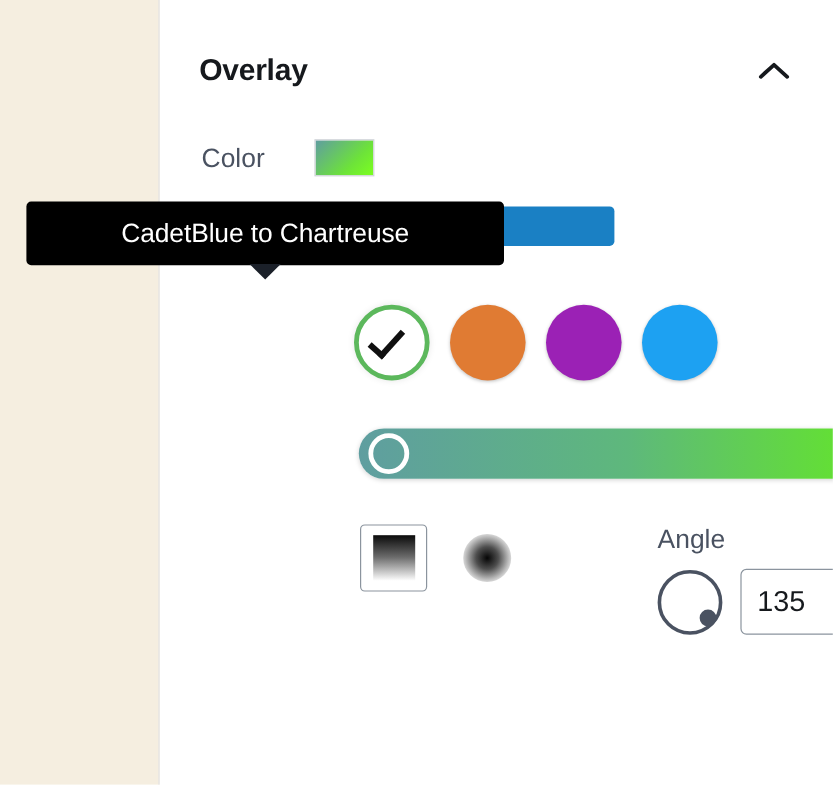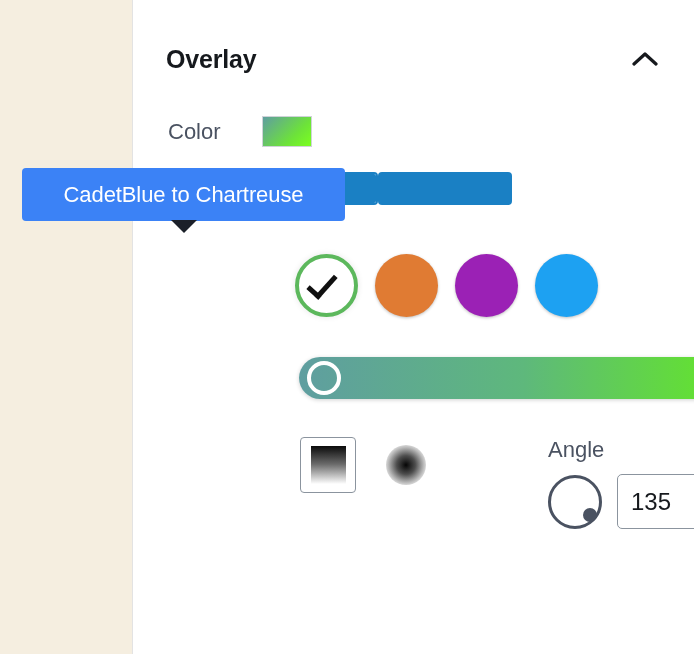--- a/index.html
+++ b/index.html
@@ -114,23 +114,23 @@
     height: 33px;
     border-radius: 4px;
     background: #1a80c4;
     cursor: pointer;
   }
 
   
   .tooltip {
     position: absolute;
     left: 22px; top: 168px;
-    width: 323px;
+    width: 398px;
     height: 53px;
-    background: #3b82f6;
+    background: #000000;
     border-radius: 4px;
     display: flex;
     align-items: center;
     justify-content: center;
     z-index: 30;
   }
   .tooltip-text {
     color: #ffffff;
     font-size: 22px;
     white-space: nowrap;

